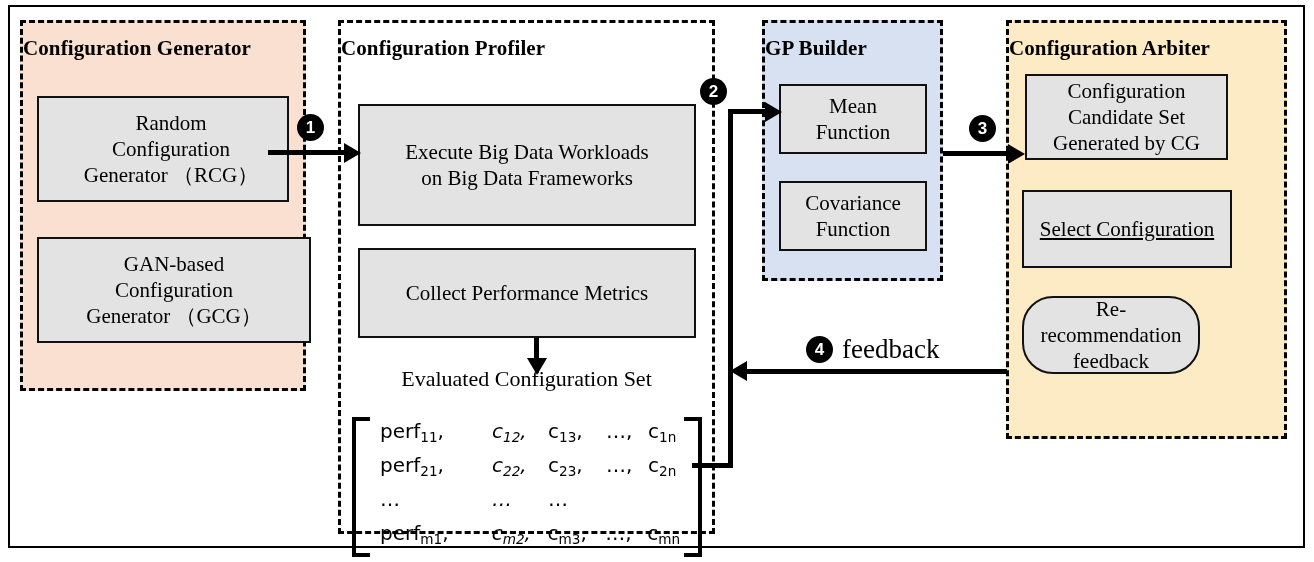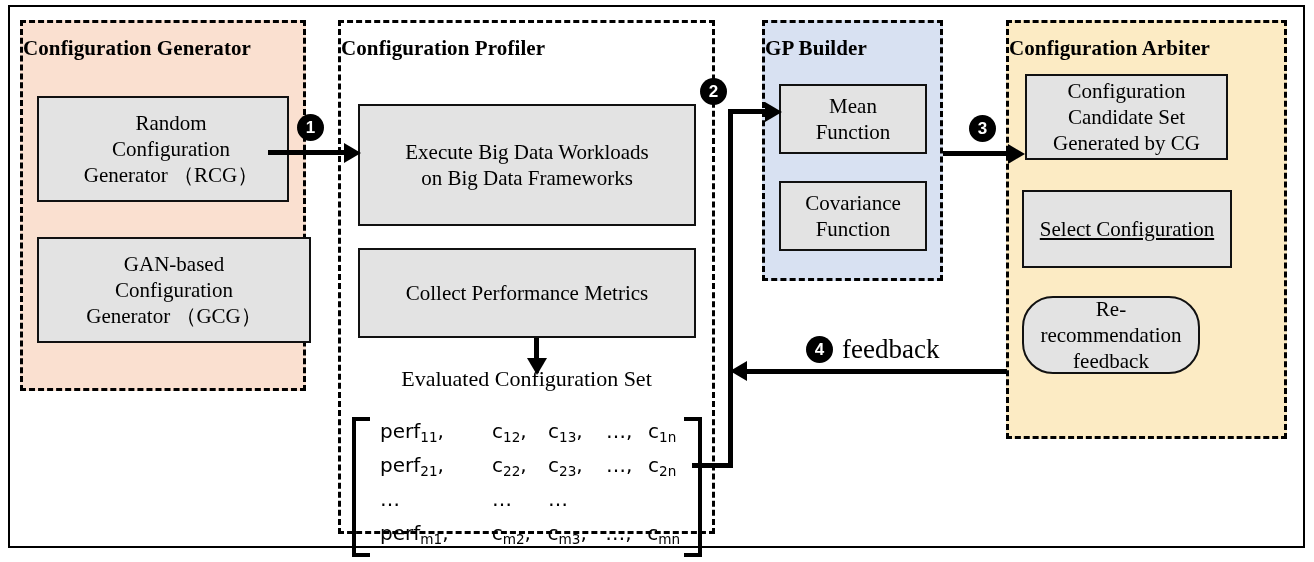--- a/index.html
+++ b/index.html
@@ -52,21 +52,21 @@
   .matrix-wrap{position:absolute;left:352px;top:392px;width:350px;height:140px;margin-top:25px;}
   .brk{position:absolute;top:0;width:18px;height:140px;border-top:4px solid #000;
        border-bottom:4px solid #000;box-sizing:border-box;}
   .brk-l{left:0;border-left:4px solid #000;}
   .brk-r{right:0;border-right:4px solid #000;}
   .matrix{position:absolute;left:28px;top:2px;width:300px;
           font-family:"DejaVu Sans","Liberation Sans",sans-serif;font-size:20px;}
   .mrow{display:flex;align-items:baseline;height:34px;}
   .mcell{white-space:nowrap;}
   .c1{width:112px;}
-  .c2{width:56px;}
+  .c2{width:56px;font-style:italic;}
   .c3{width:58px;}
   .c4{width:42px;}
   .c5{width:auto;}
   .mrow.dots .mcell{letter-spacing:1px;}
   sub{font-size:.68em;vertical-align:baseline;position:relative;top:.32em;}
 </style>
 </head>
 <body>
 
 <div class="canvas">

